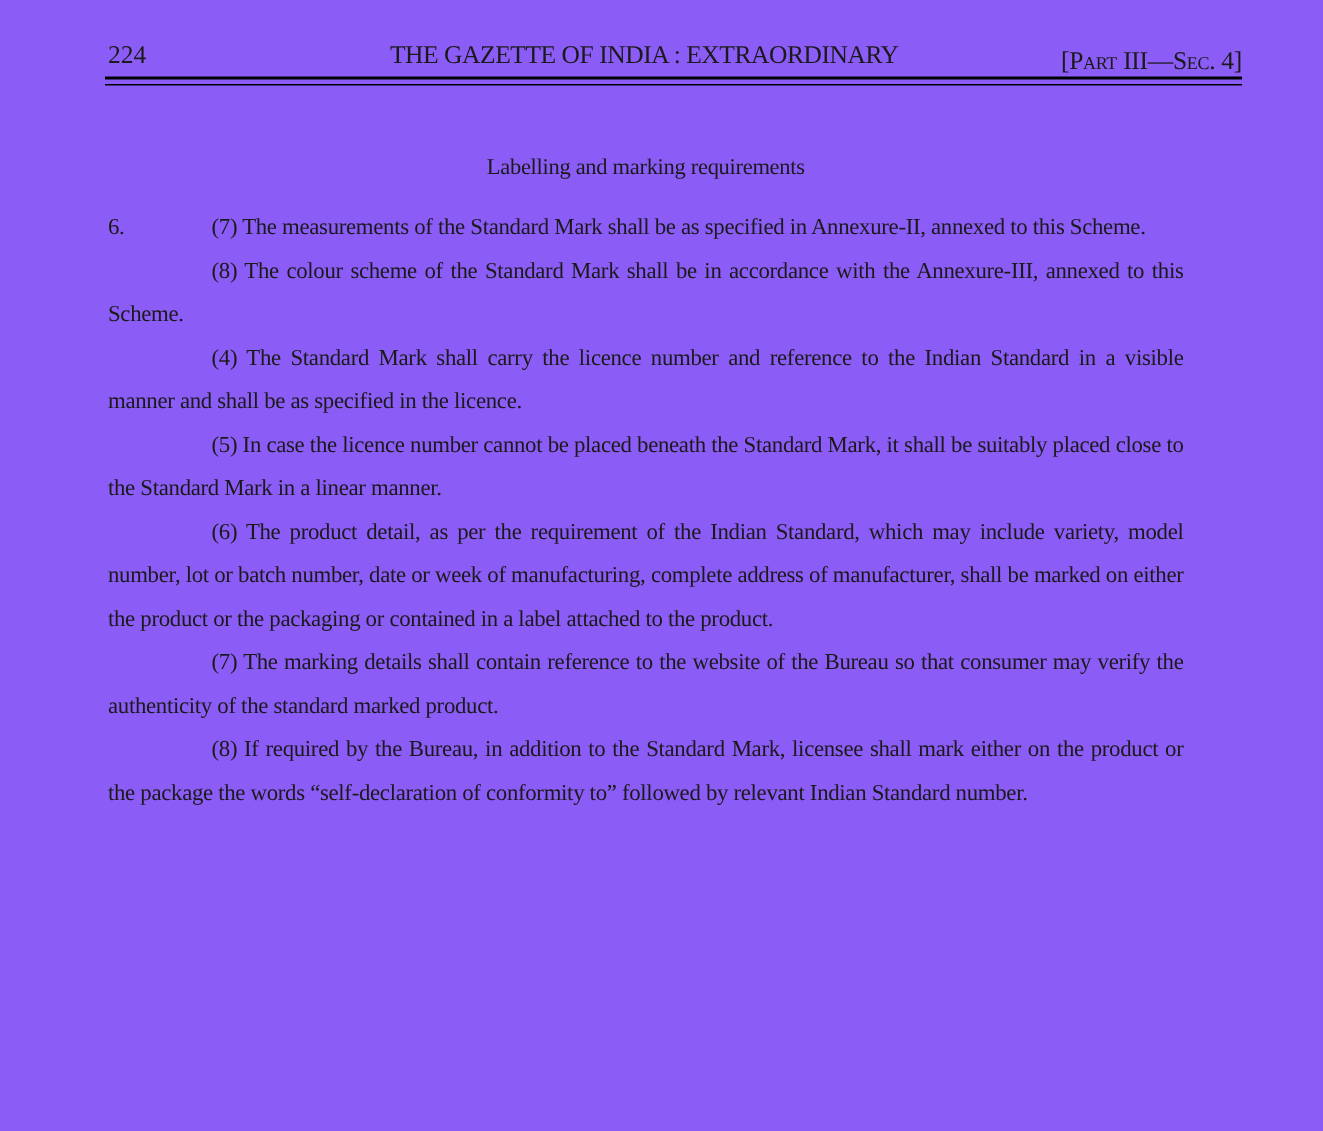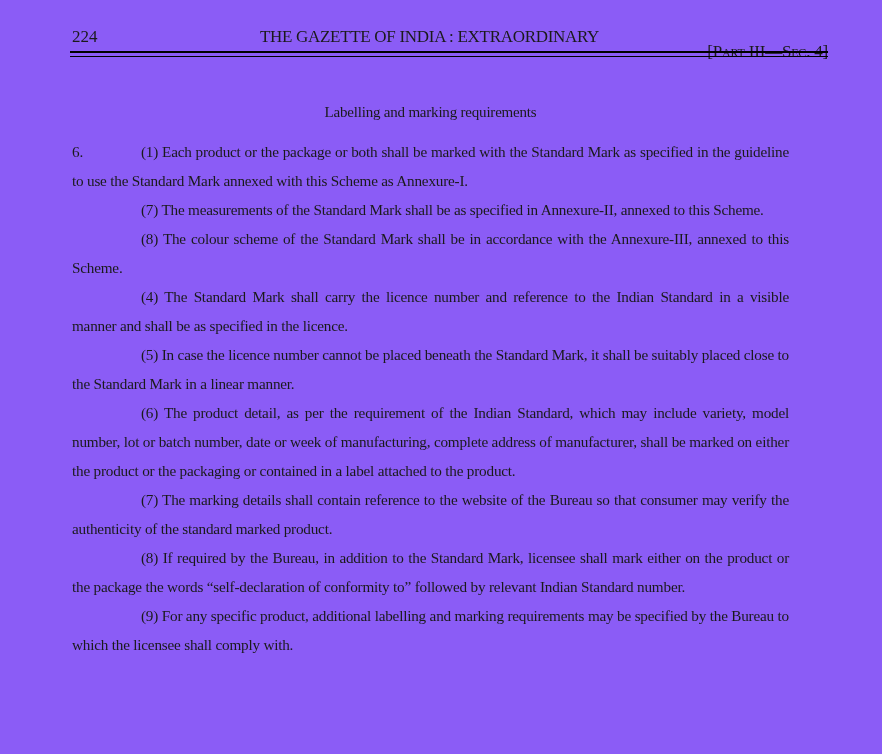--- a/index.html
+++ b/index.html
@@ -33,21 +33,21 @@
     width: 719px;
     top: 0;
     text-align: center;
     line-height: 20px;
     letter-spacing: -0.3px;
     white-space: nowrap;
   }
   .part-sec {
     position: absolute;
     right: 0;
-    top: 15px;
+    top: 4px;
     line-height: 20px;
     font-variant: small-caps;
     letter-spacing: -0.2px;
     white-space: nowrap;
     text-align: right;
   }
   .double-rule {
     position: absolute;
     left: 70px;
     right: 54px;
@@ -97,25 +97,23 @@
     <span class="part-sec">[Part III—Sec. 4]</span>
   </div>
 
   <div class="double-rule"></div>
 
   <div class="content">
     <div class="doc-heading">Labelling and marking requirements</div>
 
     <p class="para first">
       <span class="sec-num">6.</span>
-      <span>(1) Each product or the package or both shall be marked with the Standard Mark as specified in the guideline to use the Standard Mark annexed with this Scheme as Annexure-I.</span>
     </p>
     <p class="para">(7) The measurements of the Standard Mark shall be as specified in Annexure-II, annexed to this Scheme.</p>
     <p class="para">(8) The colour scheme of the Standard Mark shall be in accordance with the Annexure-III, annexed to this Scheme.</p>
     <p class="para">(4) The Standard Mark shall carry the licence number and reference to the Indian Standard in a visible manner and shall be as specified in the licence.</p>
     <p class="para">(5) In case the licence number cannot be placed beneath the Standard Mark, it shall be suitably placed close to the Standard Mark in a linear manner.</p>
     <p class="para">(6) The product detail, as per the requirement of the Indian Standard, which may include variety, model number, lot or batch number, date or week of manufacturing, complete address of manufacturer, shall be marked on either the product or the packaging or contained in a label attached to the product.</p>
     <p class="para">(7) The marking details shall contain reference to the website of the Bureau so that consumer may verify the authenticity of the standard marked product.</p>
     <p class="para">(8) If required by the Bureau, in addition to the Standard Mark, licensee shall mark either on the product or the package the words “self-declaration of conformity to” followed by relevant Indian Standard number.</p>
-    <p class="para">(9) For any specific product, additional labelling and marking requirements may be specified by the Bureau to which the licensee shall comply with.</p>
   </div>
 
 </div>
 
 </body></html>

